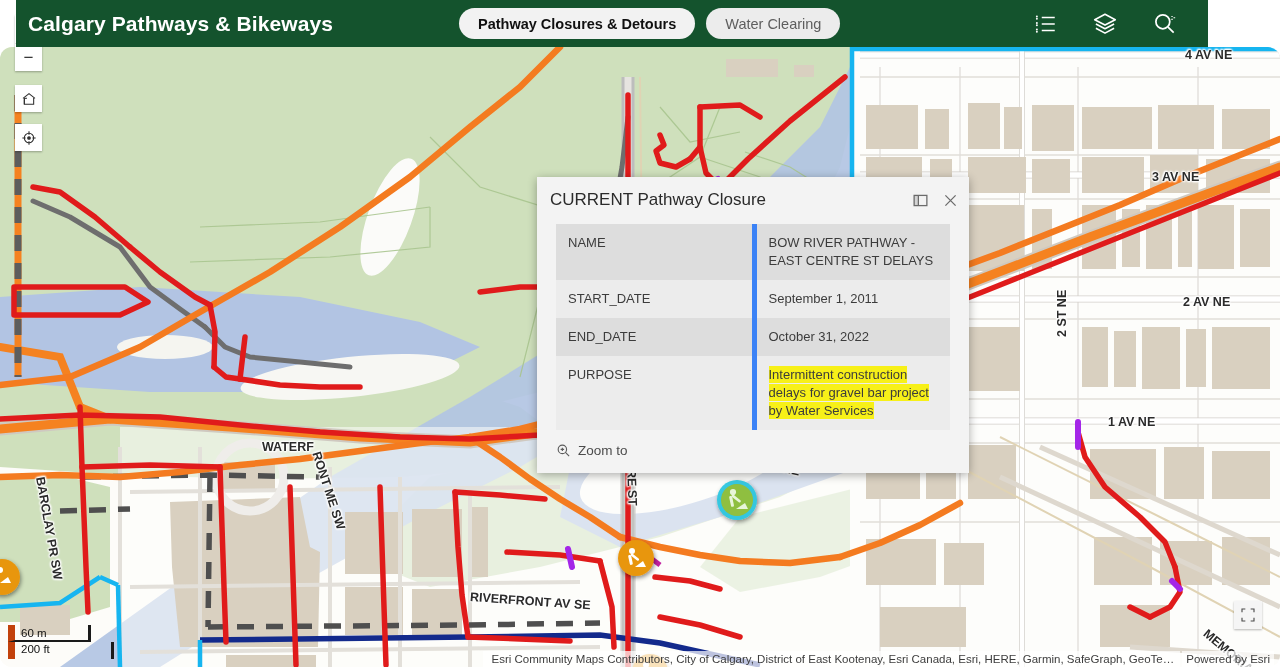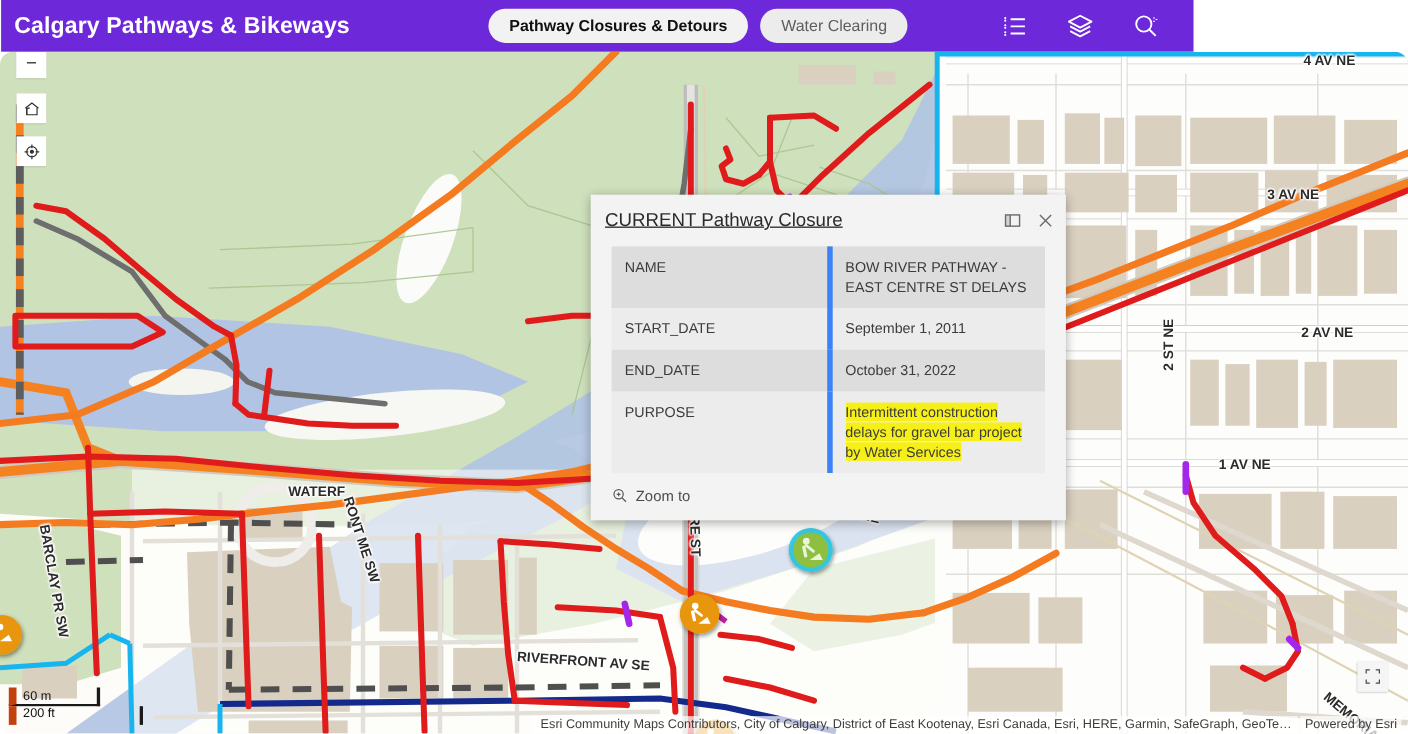--- a/index.html
+++ b/index.html
@@ -8,23 +8,23 @@
     margin: 0; padding: 0;
     width: 1280px; height: 667px;
     overflow: hidden;
     font-family: "Liberation Sans", sans-serif;
     background: #fff;
   }
   #app { position: relative; width: 1280px; height: 667px; overflow: hidden; }
 
   
   .header {
-    position: absolute; top: 0; left: 1px;
-    width: 1084px; height: 47px;
-    background: #6d28d9;
+    position: absolute; top: 0; left: 16px;
+    width: 1192px; height: 47px;
+    background: #14532d;
     display: flex; align-items: center;
     z-index: 60;
   }
   .app-title {
     color: #ffffff;
     font-size: 21px;
     font-weight: 600;
     letter-spacing: 0.1px;
     margin-left: 12px;
     white-space: nowrap;
@@ -123,21 +123,21 @@
     font-size: 11.5px; color: #111;
     font-family: "Liberation Sans", sans-serif;
   }
   .scale-row {
     position: relative; height: 17px;
     border-left: 7px solid #c2410c;
     padding-left: 6px;
     display: flex; align-items: center;
   }
   .scale-row.top { border-bottom: 2px solid #1a1a1a; width: 83px; align-items: flex-end; padding-bottom:1px;}
-  .scale-row.bot { width: 122px; align-items: flex-start; padding-top:1px;}
+  .scale-row.bot { width: 106px; align-items: flex-start; padding-top:1px;}
   .scale-tick {
     position: absolute; right: 0; top: 0;
     width: 3px; height: 17px; background: #1a1a1a;
   }
 
   
   .attribution {
     position: absolute; bottom: 0; left: 0;
     width: 1280px; height: 22px;
     display: flex; align-items: flex-end; justify-content: flex-end;
@@ -166,21 +166,20 @@
     position: absolute; left: 537px; top: 177px;
     width: 432px;
     background: #f3f3f3;
     box-shadow: 0 2px 9px rgba(0,0,0,0.33);
     z-index: 55;
     font-family: "Liberation Sans", sans-serif;
   }
   .popup-header {
     display: flex; align-items: flex-start;
     padding: 13px 10px 10px 13px;
-    text-decoration: underline;
   }
   .popup-title {
     flex: 1;
     font-size: 17px;
     color: #2b2b2b;
     font-weight: normal;
     line-height: 1.2;
   }
   .popup-actions { display: flex; align-items: center; gap: 13px; padding-top: 2px; }
   .pop-icon { width: 17px; height: 17px; cursor: pointer; color: #6b6b6b; }

